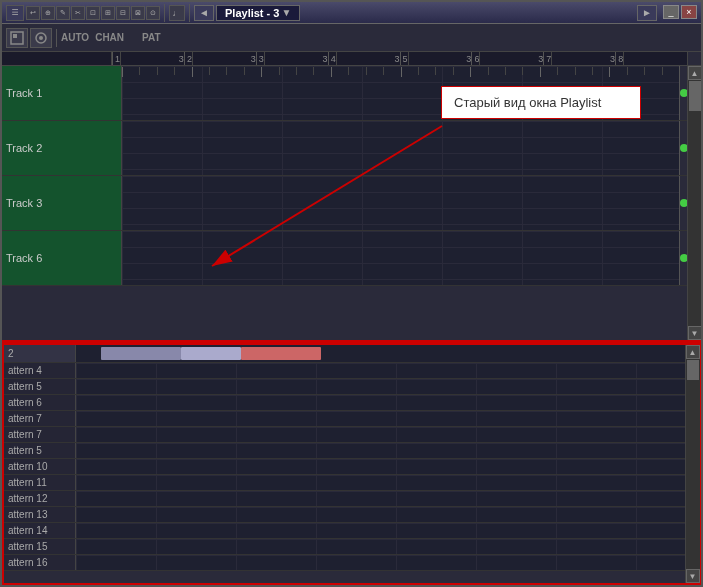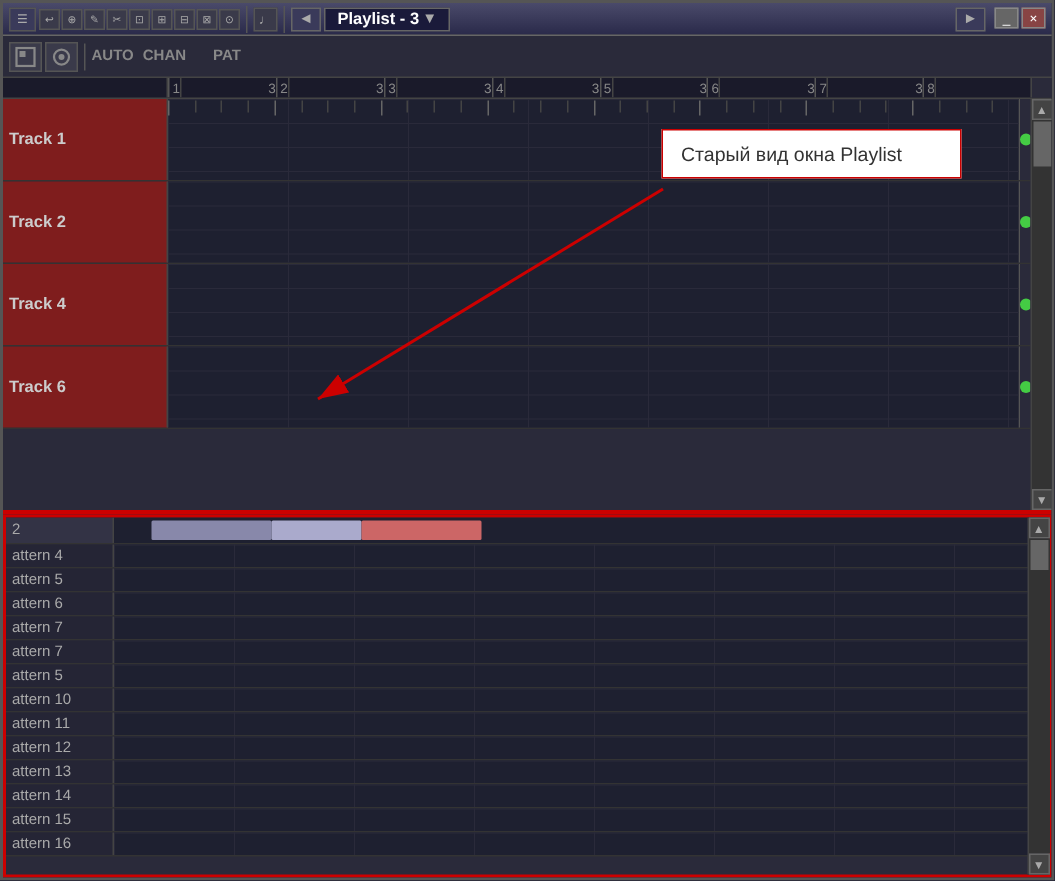--- a/index.html
+++ b/index.html
@@ -22,21 +22,21 @@
 
     
     .main-content { flex: 1; display: flex; flex-direction: column; overflow: hidden; }
 
     
     .upper-section { flex: 1; display: flex; border-bottom: 3px solid #cc0000; min-height: 0; }
     .upper-tracks { flex: 1; display: flex; flex-direction: column; overflow: hidden; }
 
     
     .track-row { display: flex; border-bottom: 1px solid #333; flex-shrink: 0; }
-    .track-label { width: 110px; background: #7f1d1d; border-right: 1px solid #444; display: flex; align-items: center; padding: 2px 4px; gap: 4px; flex-shrink: 0; font-weight: bold; }
+    .track-label { width: 120px; background: #14532d; border-right: 1px solid #444; display: flex; align-items: center; padding: 2px 4px; gap: 4px; flex-shrink: 0; }
     .track-name { color: #ccc; font-size: 11px; }
     .track-dot { width: 8px; height: 8px; border-radius: 50%; background: #44cc44; flex-shrink: 0; }
     .track-content { flex: 1; position: relative; }
 
     .track-row-upper { height: 55px; }
     .tick-row { height: 12px; background: #1e1e2e; display: flex; align-items: center; }
     .tick-mark { flex: 1; border-left: 1px solid #444; height: 8px; }
     .tick-mark.major { border-left: 1px solid #666; height: 10px; }
 
     
@@ -250,21 +250,21 @@
             <span class="track-name">Track 2</span>
           </div>
           <div class="track-content grid-bg"></div>
           <div style="width:8px; background:#2a2a3a; border-left:1px solid #555; display:flex; align-items:center; justify-content:center;">
             <div class="track-dot"></div>
           </div>
         </div>
 
         <div class="track-row track-row-upper">
           <div class="track-label">
-            <span class="track-name">Track 4</span>
+            <span class="track-name">Track 3</span>
           </div>
           <div class="track-content grid-bg"></div>
           <div style="width:8px; background:#2a2a3a; border-left:1px solid #555; display:flex; align-items:center; justify-content:center;">
             <div class="track-dot"></div>
           </div>
         </div>
 
         <div class="track-row track-row-upper">
           <div class="track-label">
             <span class="track-name">Track 6</span>

